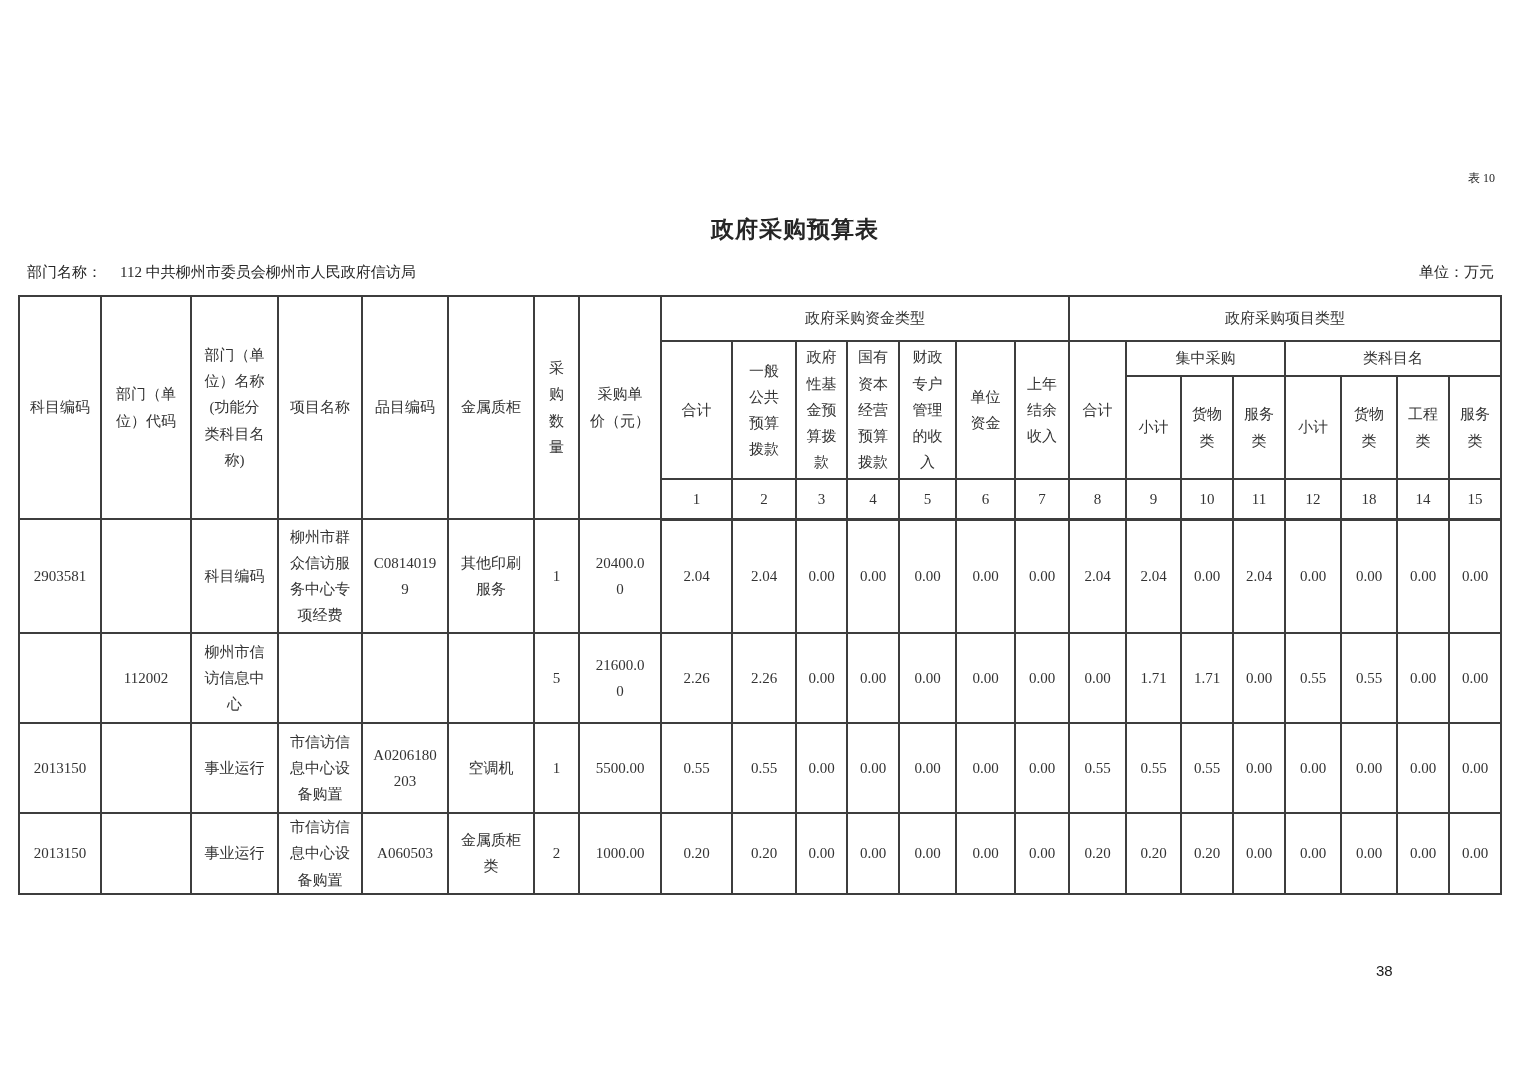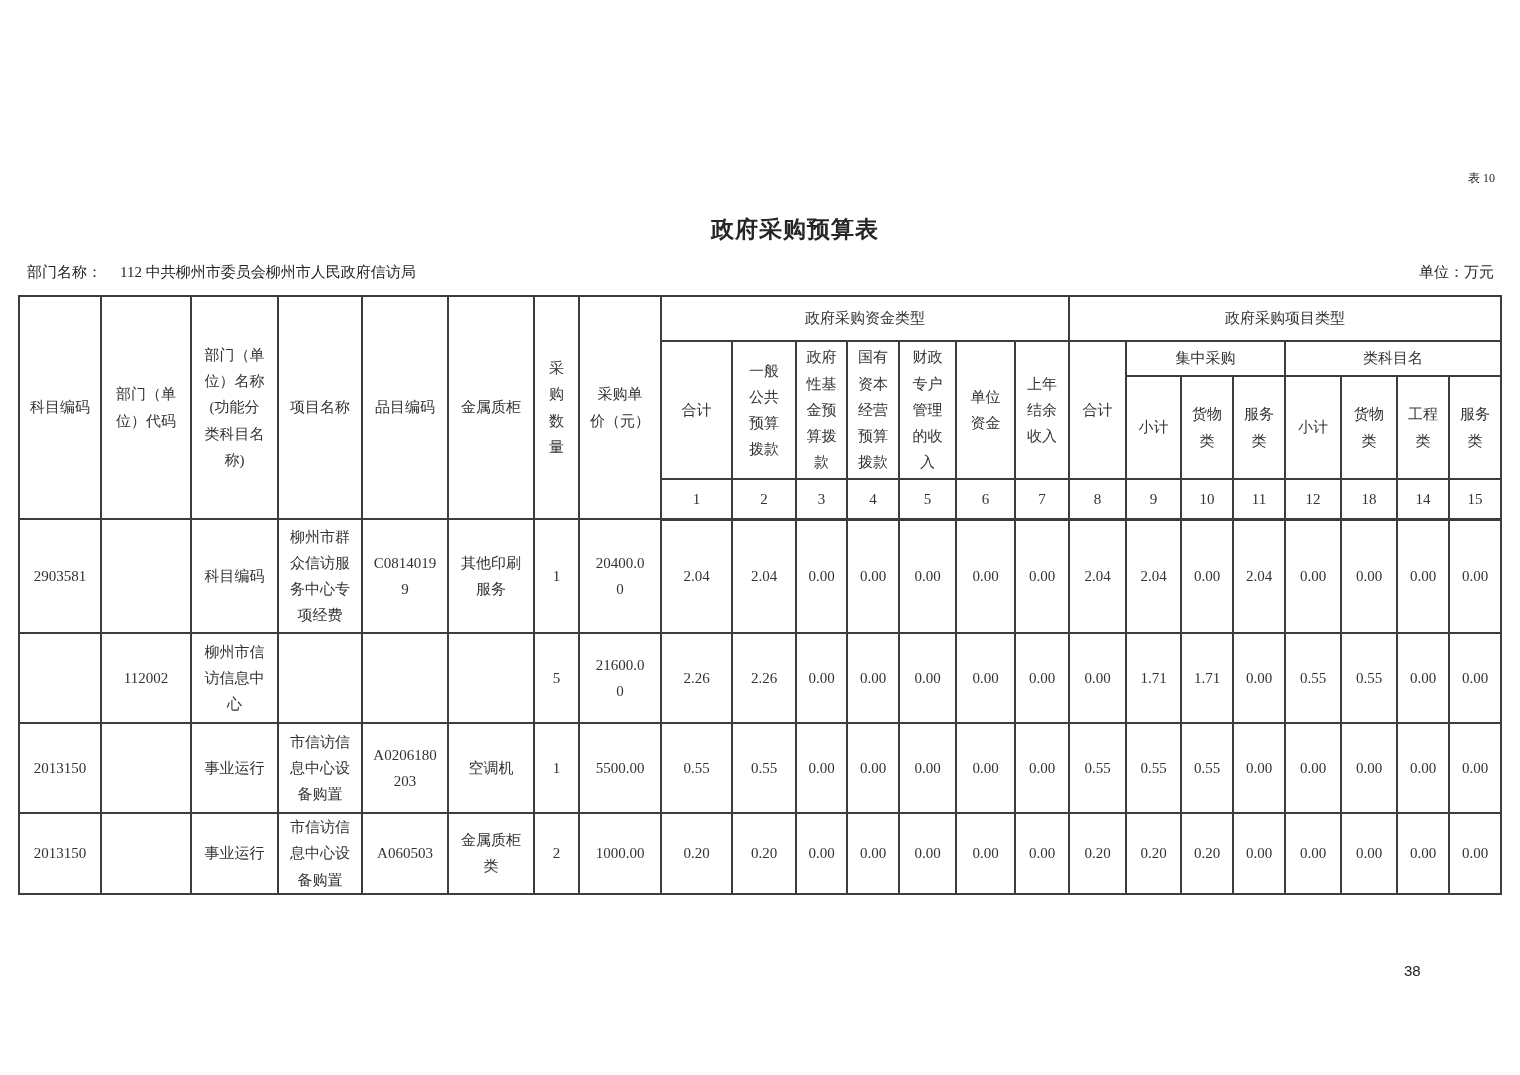--- a/index.html
+++ b/index.html
@@ -7,21 +7,21 @@
     width:1520px;height:1075px;background:#ffffff;position:relative;
     font-family:"Liberation Serif","DejaVu Serif",serif;color:#262626;
   }
   .table-tag{position:absolute;top:170px;right:25px;font-size:12px;}
   .page-title{position:absolute;top:214px;left:0;width:100%;text-align:center;
     font-size:23px;font-weight:bold;letter-spacing:1px;padding-left:35px;}
   .meta-line{position:absolute;top:263px;left:27px;right:26px;font-size:15px;
     display:flex;justify-content:space-between;align-items:baseline;}
   .meta-left{display:flex;gap:18px;}
   .page-number{position:absolute;top:962px;left:1376px;font-size:15px;
-    font-family:"Liberation Sans","DejaVu Sans",sans-serif;color:#1a1a1a;margin-left:28px;}
+    font-family:"Liberation Sans","DejaVu Sans",sans-serif;color:#1a1a1a;}
 
   table.budget{position:absolute;left:18px;top:295px;width:1482px;
     border-collapse:collapse;table-layout:fixed;font-size:15px;}
   table.budget th,table.budget td{
     border:2px solid #3d3d3d;padding:0;font-weight:normal;
     text-align:center;vertical-align:middle;white-space:pre-line;
     line-height:1.75;overflow:hidden;color:#333;
   }
   tr.grp{height:45px;}
   tr.sub1{height:35px;}

